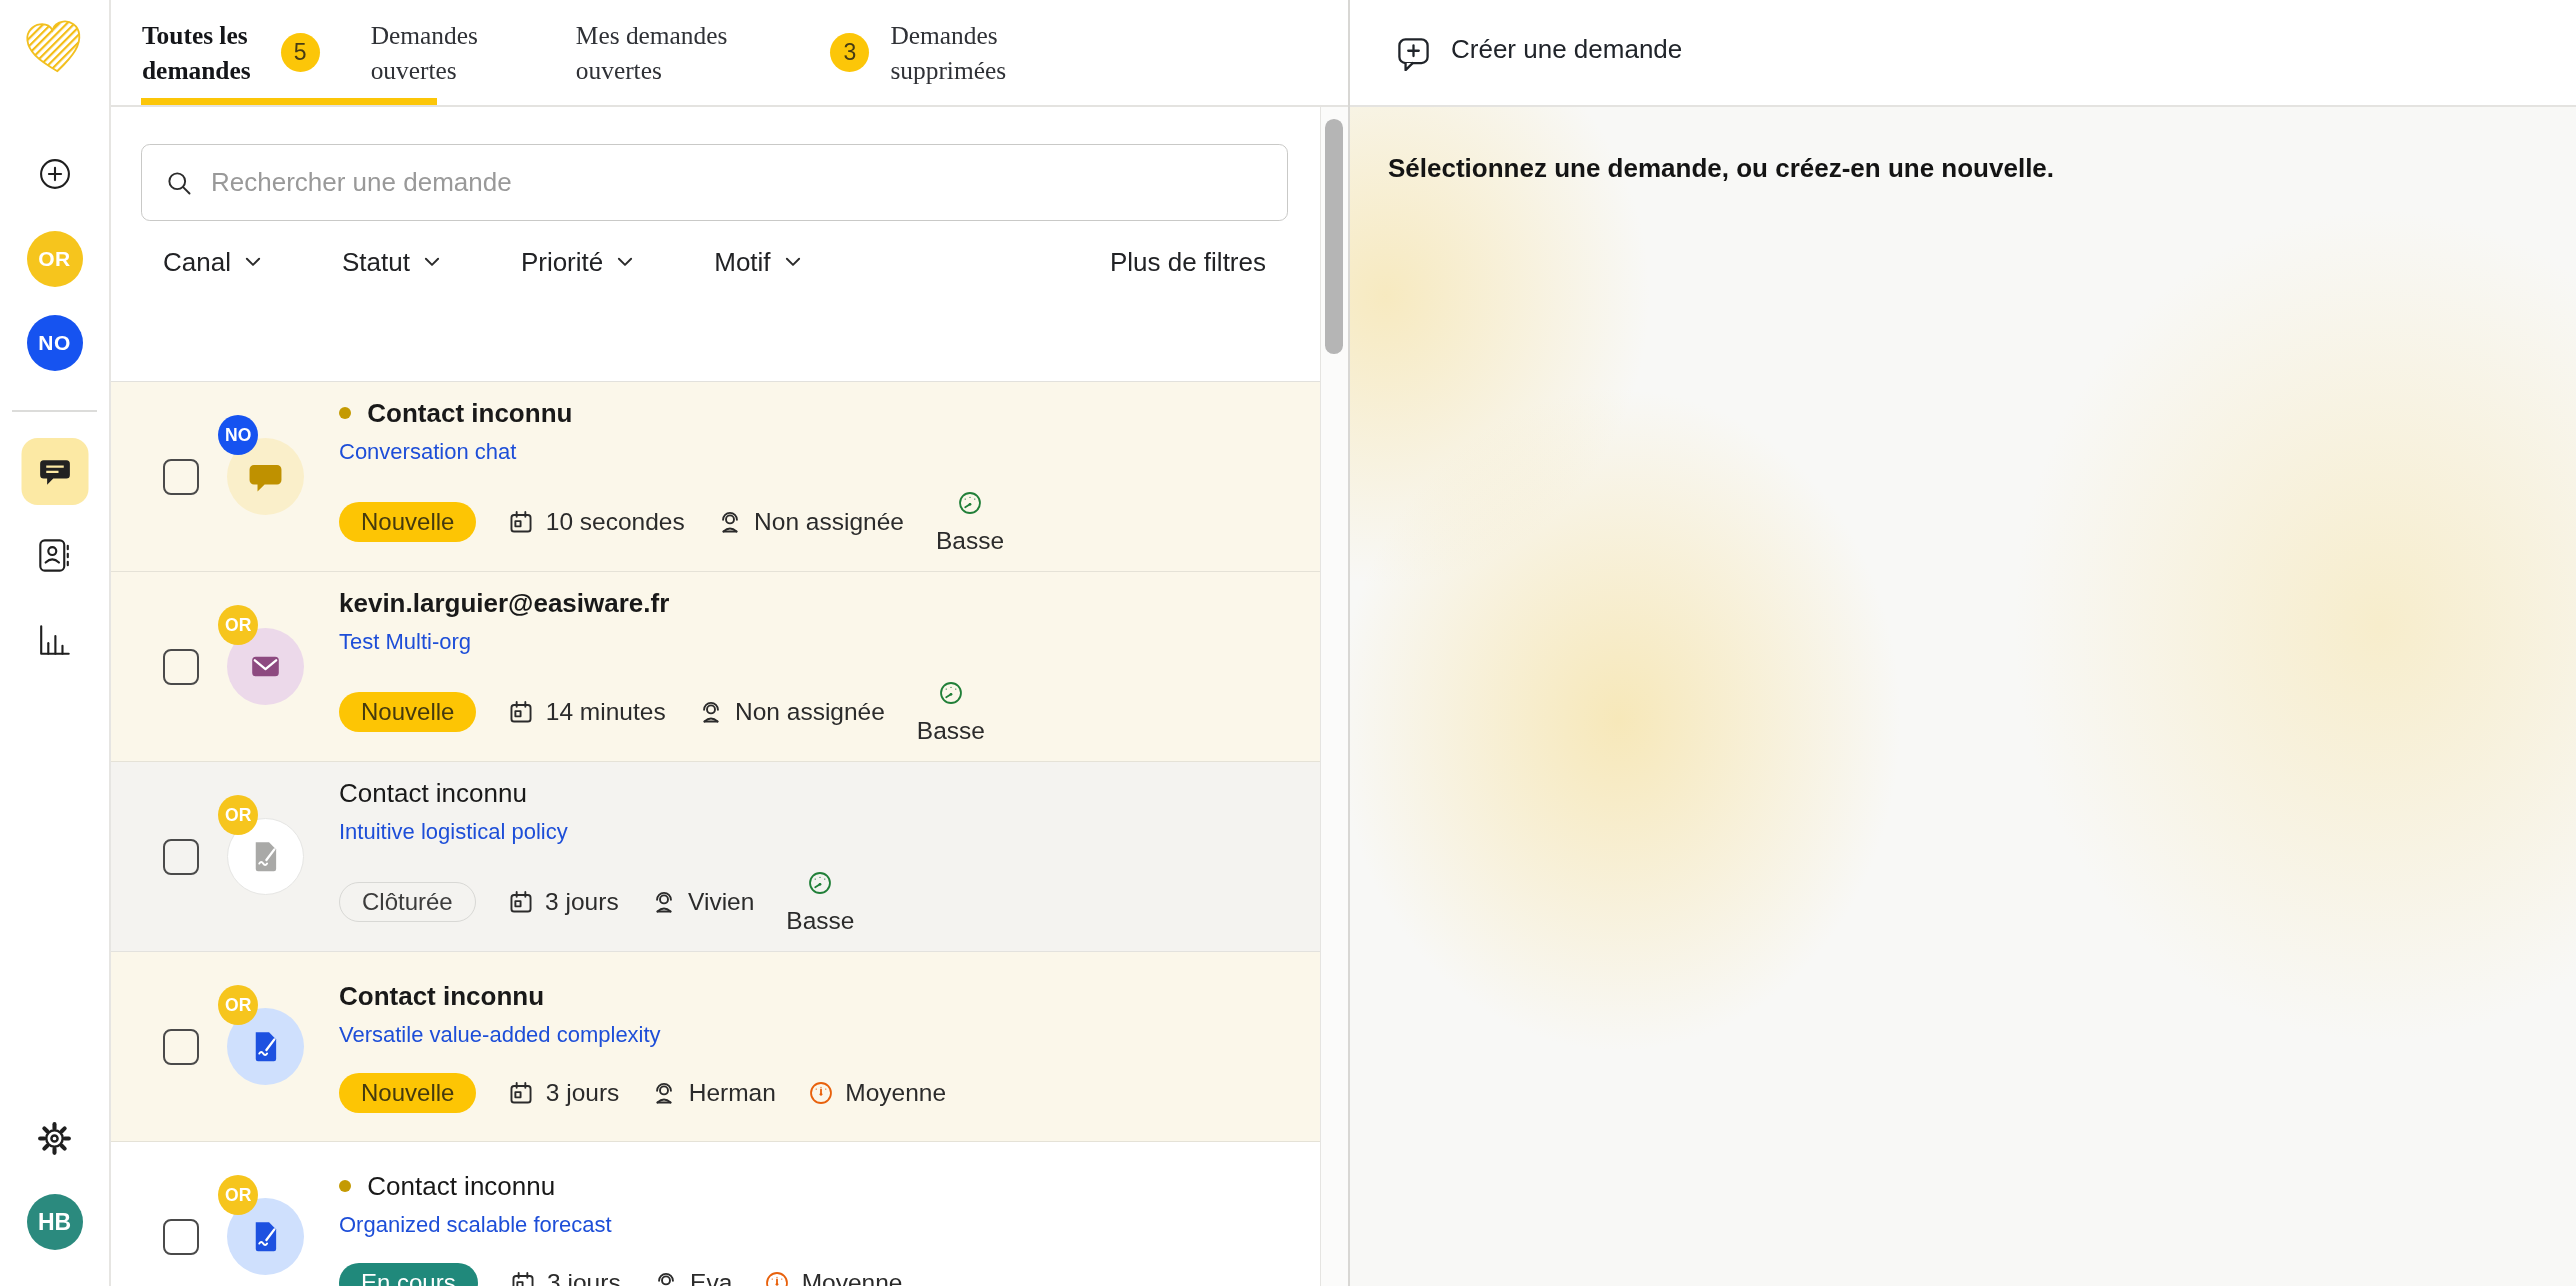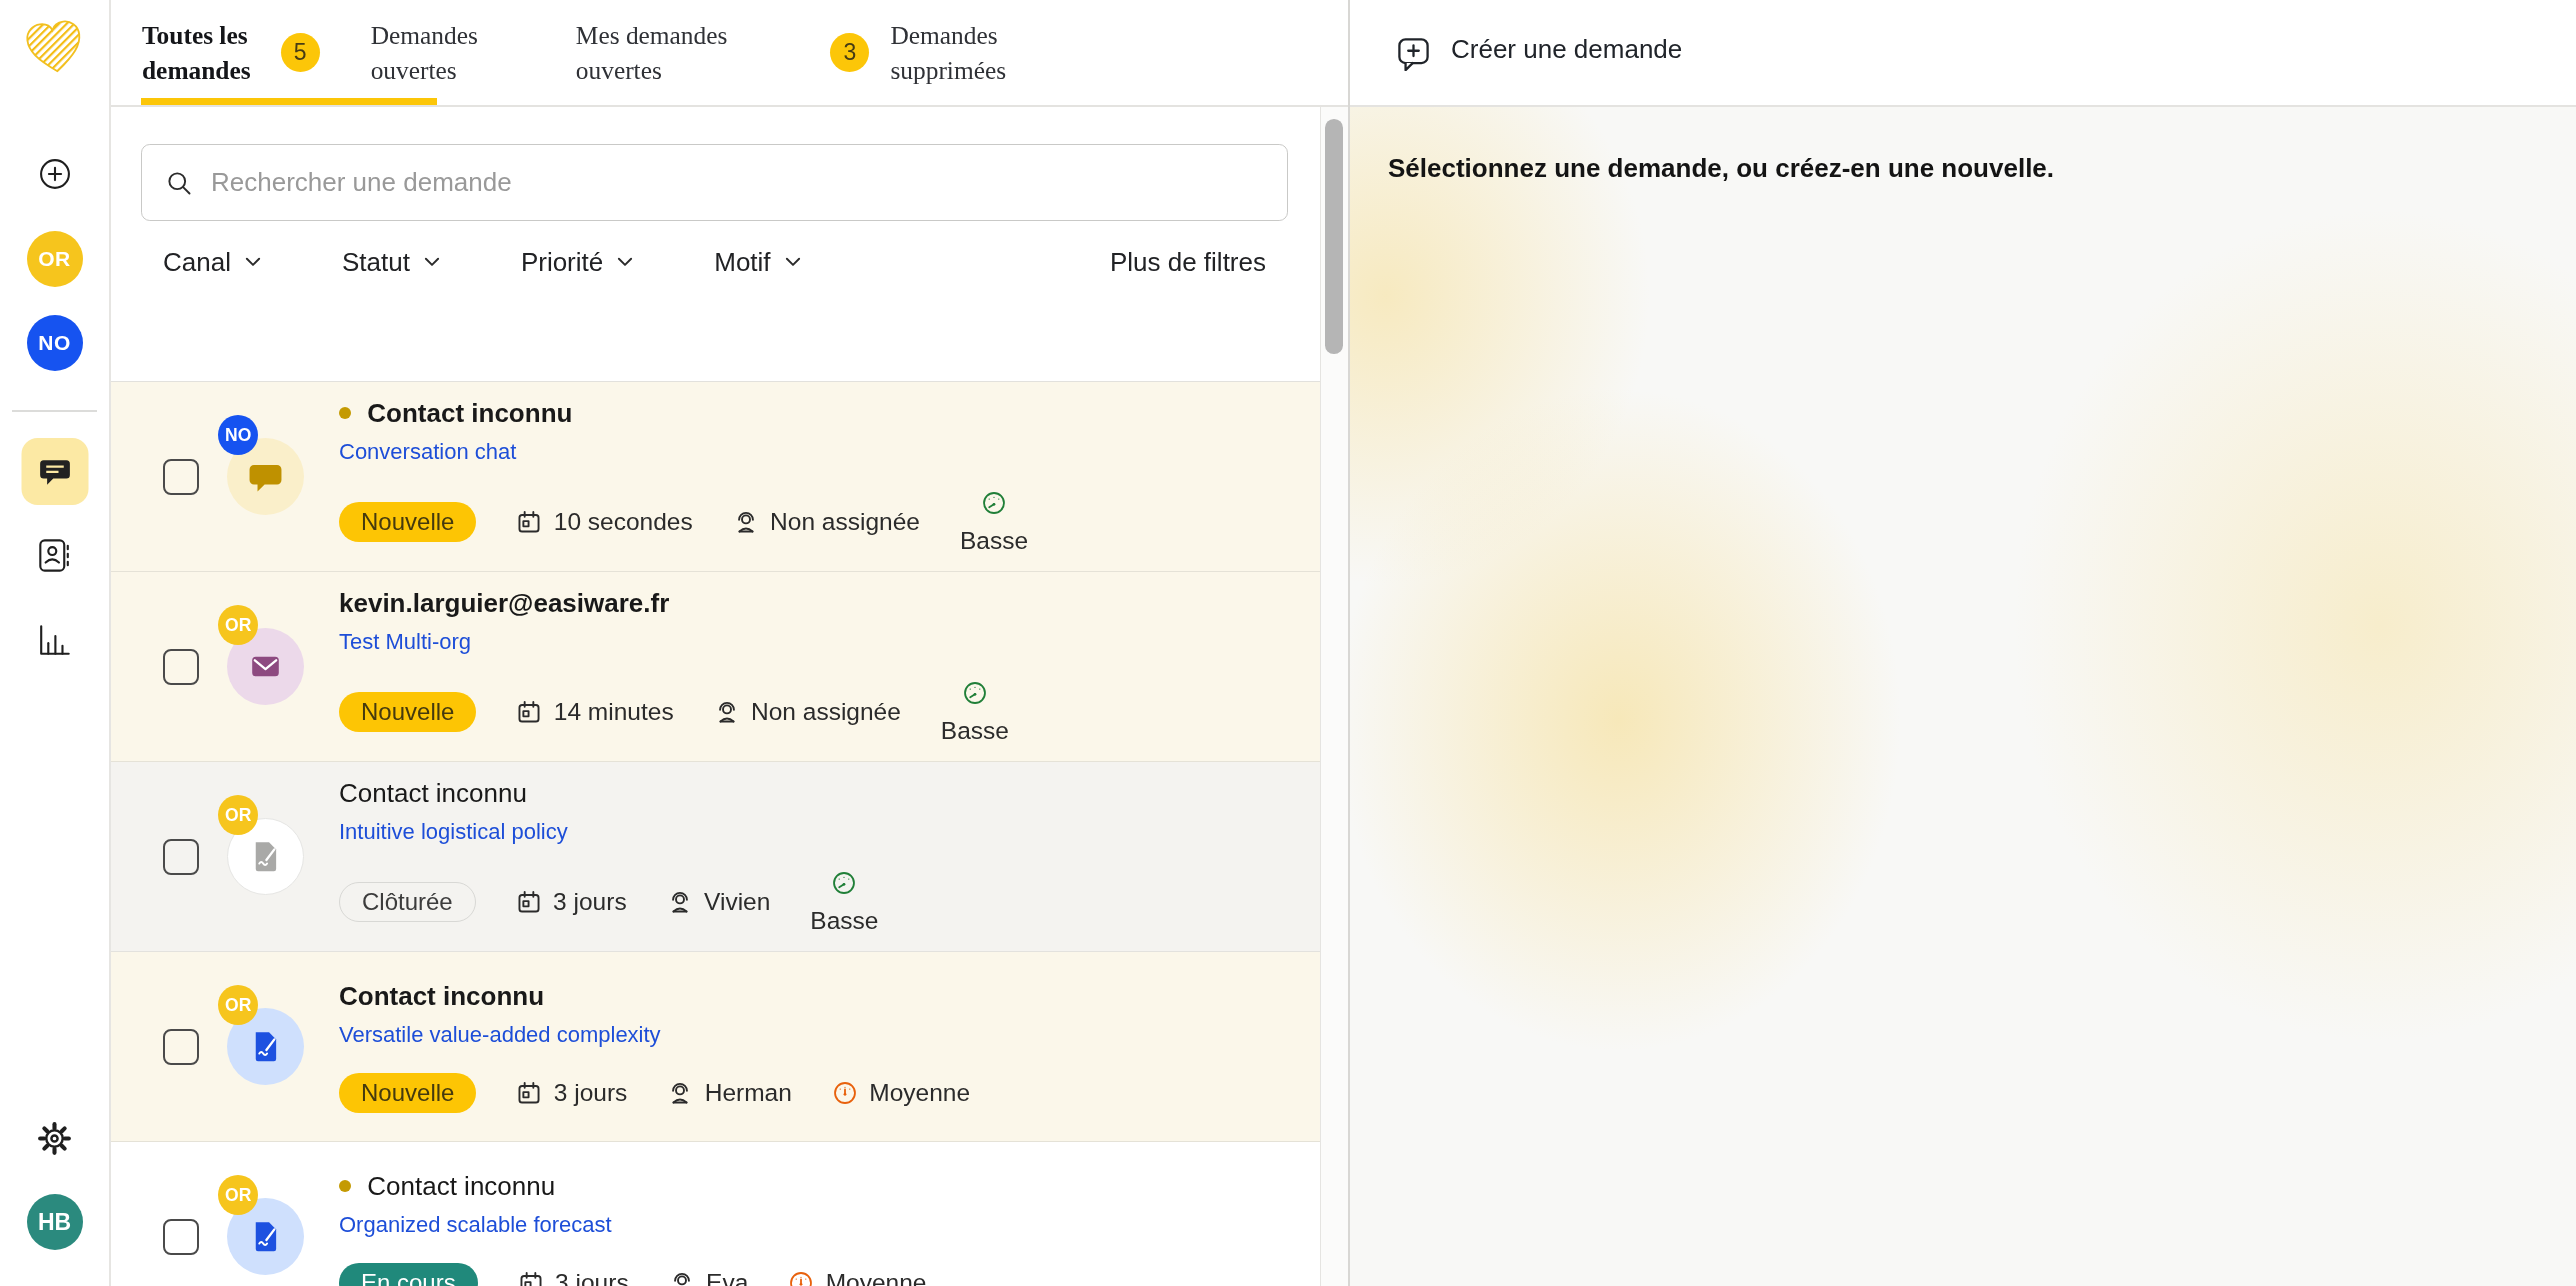--- a/index.html
+++ b/index.html
@@ -61,21 +61,21 @@
   .ch--blue{background:#cfe0fd;color:#1d51e0;}
   .mini-avatar{position:absolute;left:-8.8px;top:-23px;width:40px;height:40px;border-radius:50%;color:#fff;font-size:17.5px;font-weight:bold;display:flex;align-items:center;justify-content:center;}
   .mini--blue{background:#1653f0;}
   .mini--yellow{background:#f6c51d;}
   .ticket-text{display:flex;flex-direction:column;}
   .title-line{display:flex;align-items:center;margin-bottom:10.5px;}
   .unread-dot{width:12.3px;height:12.3px;border-radius:50%;background:#c49a02;margin-right:16px;flex:none;}
   .ticket-title{font-size:26px;color:#191919;}
   .ticket-title.bold{font-weight:bold;}
   .ticket-subtitle{font-size:22px;color:#1d4ed8;margin-bottom:24.5px;}
-  .meta-line{display:flex;align-items:center;gap:40px;}
+  .meta-line{display:flex;align-items:center;gap:32px;}
   .status-pill{height:40px;padding:0 22px;border-radius:20px;font-size:24px;display:flex;align-items:center;box-sizing:border-box;}
   .badge--new{background:#fdc504;color:#453a0e;}
   .badge--closed{background:transparent;border:1.8px solid #d8d8d5;color:#3c3c3c;}
   .badge--progress{background:#20897b;color:#fff;}
   .meta-item{display:flex;align-items:center;gap:11.4px;font-size:24.5px;color:#2b2b2b;}
   .meta-item svg{flex:none;}
   .prio--low{color:#207f38;flex-direction:column;}
   .prio--medium{color:#e8610c;}
   .prio--low .prio-label,.prio--medium .prio-label{color:#2b2b2b;}
 

